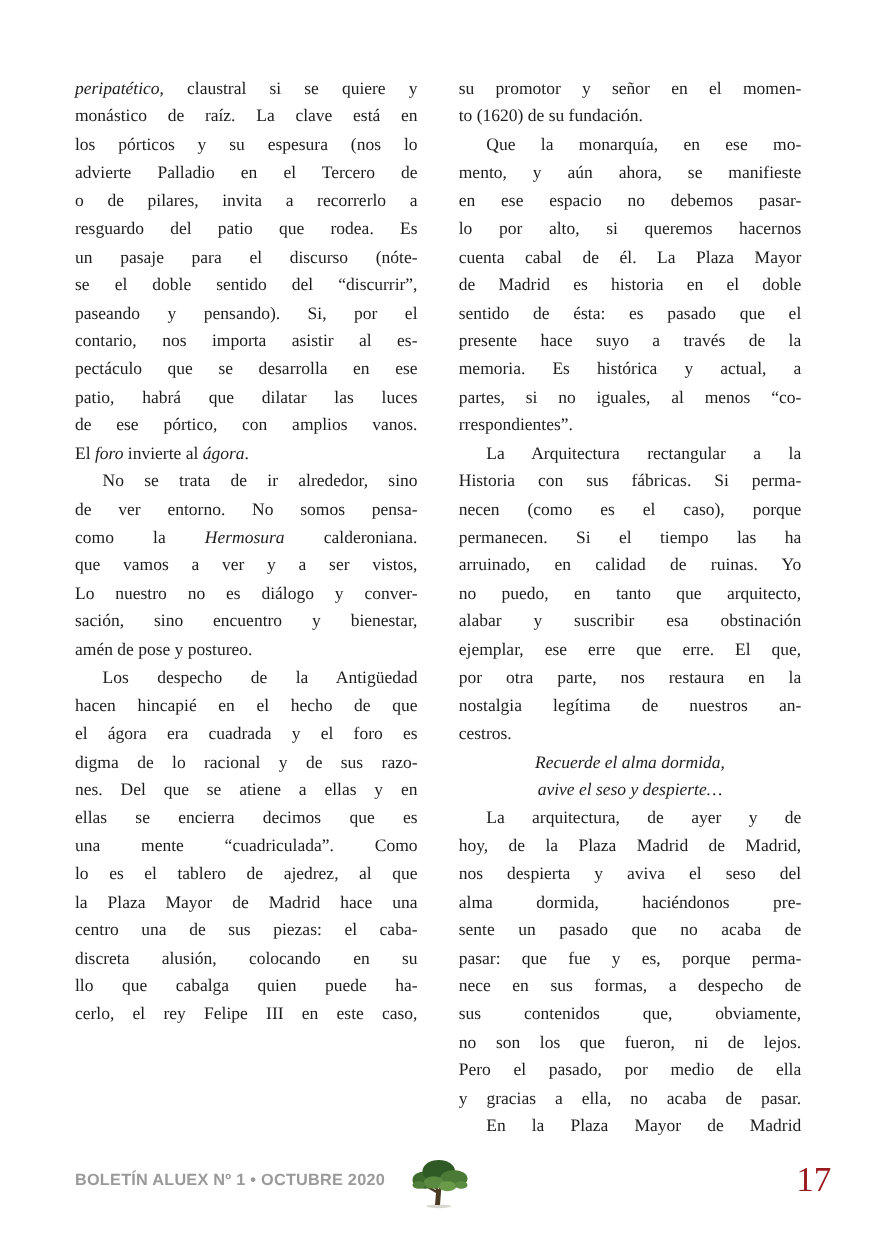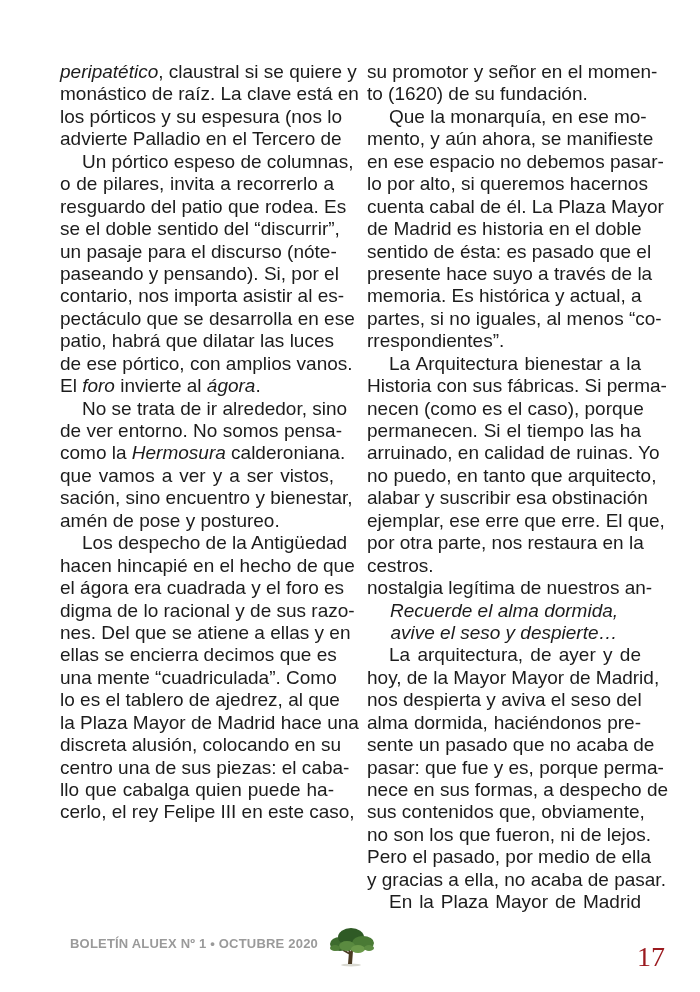--- a/index.html
+++ b/index.html
@@ -21,101 +21,101 @@
     white-space: nowrap;
     text-align: justify;
     text-align-last: justify;
     letter-spacing: -0.55px;
     word-spacing: -0.5px;
   }
   .line.last { text-align-last: left; }
   .line.indent { padding-left: 22px; }
   .line.center { text-align: center; text-align-last: center; }
   .line.verse { font-style: italic; text-align: right; }
-  .col { font-family: Liberation Sans, sans-serif; font-size: 19px; }
+  .col { font-family: Liberation Serif, serif; font-size: 14px; }
   .line { letter-spacing: 0px; word-spacing: 0px; }
   .footer-title {
-    position: absolute; left: 70px; top: 936px;
+    position: absolute; left: 60px; top: 936px;
     font-family: "Liberation Sans", sans-serif; font-weight: bold;
     font-size: 13px; color: #9a9a9a; letter-spacing: 0.2px;
   }
   .tree { position: absolute; left: 325px; top: 924px; width: 52px; height: 44px; }
   .page-number {
     position: absolute; left: 637px; top: 929px;
     font-family: "Liberation Serif", serif; font-size: 28px; color: #9b1a1f;
   }
 </style>
 </head>
 <body>
 
 <div class="col left">
     <span class="line"><i>peripatético</i>, claustral si se quiere y</span>
     <span class="line">monástico de raíz. La clave está en</span>
     <span class="line">los pórticos y su espesura (nos lo</span>
     <span class="line">advierte Palladio en el Tercero de</span>
-    <span class="line indent">Un pórtico espeso de columnas,</span>
     <span class="line">o de pilares, invita a recorrerlo a</span>
     <span class="line">resguardo del patio que rodea. Es</span>
+    <span class="line">un pasaje para el discurso (nóte-</span>
     <span class="line">se el doble sentido del “discurrir”,</span>
-    <span class="line">un pasaje para el discurso (nóte-</span>
     <span class="line">paseando y pensando). Si, por el</span>
     <span class="line">contario, nos importa asistir al es-</span>
     <span class="line">pectáculo que se desarrolla en ese</span>
     <span class="line">patio, habrá que dilatar las luces</span>
     <span class="line">de ese pórtico, con amplios vanos.</span>
     <span class="line last">El <i>foro</i> invierte al <i>ágora</i>.</span>
     <span class="line indent">No se trata de ir alrededor, sino</span>
     <span class="line">de ver entorno. No somos pensa-</span>
     <span class="line">como la <i>Hermosura</i> calderoniana.</span>
     <span class="line">que vamos a ver y a ser vistos,</span>
+    <span class="line">Lo nuestro no es diálogo y conver-</span>
     <span class="line">sación, sino encuentro y bienestar,</span>
     <span class="line last">amén de pose y postureo.</span>
     <span class="line indent">Los despecho de la Antigüedad</span>
     <span class="line">hacen hincapié en el hecho de que</span>
     <span class="line">el ágora era cuadrada y el foro es</span>
     <span class="line">digma de lo racional y de sus razo-</span>
     <span class="line">nes. Del que se atiene a ellas y en</span>
     <span class="line">ellas se encierra decimos que es</span>
     <span class="line">una mente “cuadriculada”. Como</span>
     <span class="line">lo es el tablero de ajedrez, al que</span>
     <span class="line">la Plaza Mayor de Madrid hace una</span>
+    <span class="line">centro una de sus piezas: el caba-</span>
     <span class="line">discreta alusión, colocando en su</span>
-    <span class="line">centro una de sus piezas: el caba-</span>
     <span class="line">llo que cabalga quien puede ha-</span>
     <span class="line">cerlo, el rey Felipe III en este caso,</span>
   </div>
 <div class="col right">
     <span class="line">su promotor y señor en el momen-</span>
     <span class="line last">to (1620) de su fundación.</span>
     <span class="line indent">Que la monarquía, en ese mo-</span>
     <span class="line">mento, y aún ahora, se manifieste</span>
     <span class="line">en ese espacio no debemos pasar-</span>
     <span class="line">lo por alto, si queremos hacernos</span>
     <span class="line">cuenta cabal de él. La Plaza Mayor</span>
     <span class="line">de Madrid es historia en el doble</span>
     <span class="line">sentido de ésta: es pasado que el</span>
     <span class="line">presente hace suyo a través de la</span>
     <span class="line">memoria. Es histórica y actual, a</span>
     <span class="line">partes, si no iguales, al menos “co-</span>
     <span class="line last">rrespondientes”.</span>
-    <span class="line indent">La Arquitectura bienestar a la</span>
+    <span class="line indent">La Arquitectura rectangular a la</span>
     <span class="line">Historia con sus fábricas. Si perma-</span>
     <span class="line">necen (como es el caso), porque</span>
     <span class="line">permanecen. Si el tiempo las ha</span>
     <span class="line">arruinado, en calidad de ruinas. Yo</span>
     <span class="line">no puedo, en tanto que arquitecto,</span>
     <span class="line">alabar y suscribir esa obstinación</span>
     <span class="line">ejemplar, ese erre que erre. El que,</span>
     <span class="line">por otra parte, nos restaura en la</span>
+    <span class="line">nostalgia legítima de nuestros an-</span>
     <span class="line last">cestros.</span>
-    <span class="line">nostalgia legítima de nuestros an-</span>
     <span class="line center verse">Recuerde el alma dormida,</span>
     <span class="line center verse">avive el seso y despierte…</span>
     <span class="line indent">La arquitectura, de ayer y de</span>
-    <span class="line">hoy, de la Mayor Mayor de Madrid,</span>
+    <span class="line">hoy, de la Plaza Madrid de Madrid,</span>
     <span class="line">nos despierta y aviva el seso del</span>
     <span class="line">alma dormida, haciéndonos pre-</span>
     <span class="line">sente un pasado que no acaba de</span>
     <span class="line">pasar: que fue y es, porque perma-</span>
     <span class="line">nece en sus formas, a despecho de</span>
     <span class="line">sus contenidos que, obviamente,</span>
     <span class="line">no son los que fueron, ni de lejos.</span>
     <span class="line">Pero el pasado, por medio de ella</span>
     <span class="line">y gracias a ella, no acaba de pasar.</span>
     <span class="line indent">En la Plaza Mayor de Madrid</span>
@@ -128,13 +128,13 @@
   <path d="M24 40 L25 28 L21 22 M26 40 L27 27 L32 21 M25 30 L18 26" stroke="#4a3a22" stroke-width="2" fill="none"></path>
   <ellipse cx="15" cy="20" rx="10" ry="7" fill="#3d6b2e"></ellipse>
   <ellipse cx="26" cy="13" rx="13" ry="9" fill="#2f5a25"></ellipse>
   <ellipse cx="38" cy="19" rx="11" ry="7" fill="#4a7a35"></ellipse>
   <ellipse cx="22" cy="22" rx="8" ry="5" fill="#5a8a40"></ellipse>
   <ellipse cx="33" cy="25" rx="7" ry="4" fill="#6b9a4a"></ellipse>
   <ellipse cx="10" cy="24" rx="5" ry="3" fill="#4f7f38"></ellipse>
   <ellipse cx="44" cy="24" rx="5" ry="3" fill="#5c8c42"></ellipse>
 </svg>
 
-<div class="page-number" style="color: rgb(155, 26, 31); margin-top: 12px;">17</div>
+<div class="page-number" style="color: rgb(155, 26, 31);">17</div>
 
 </body></html>

